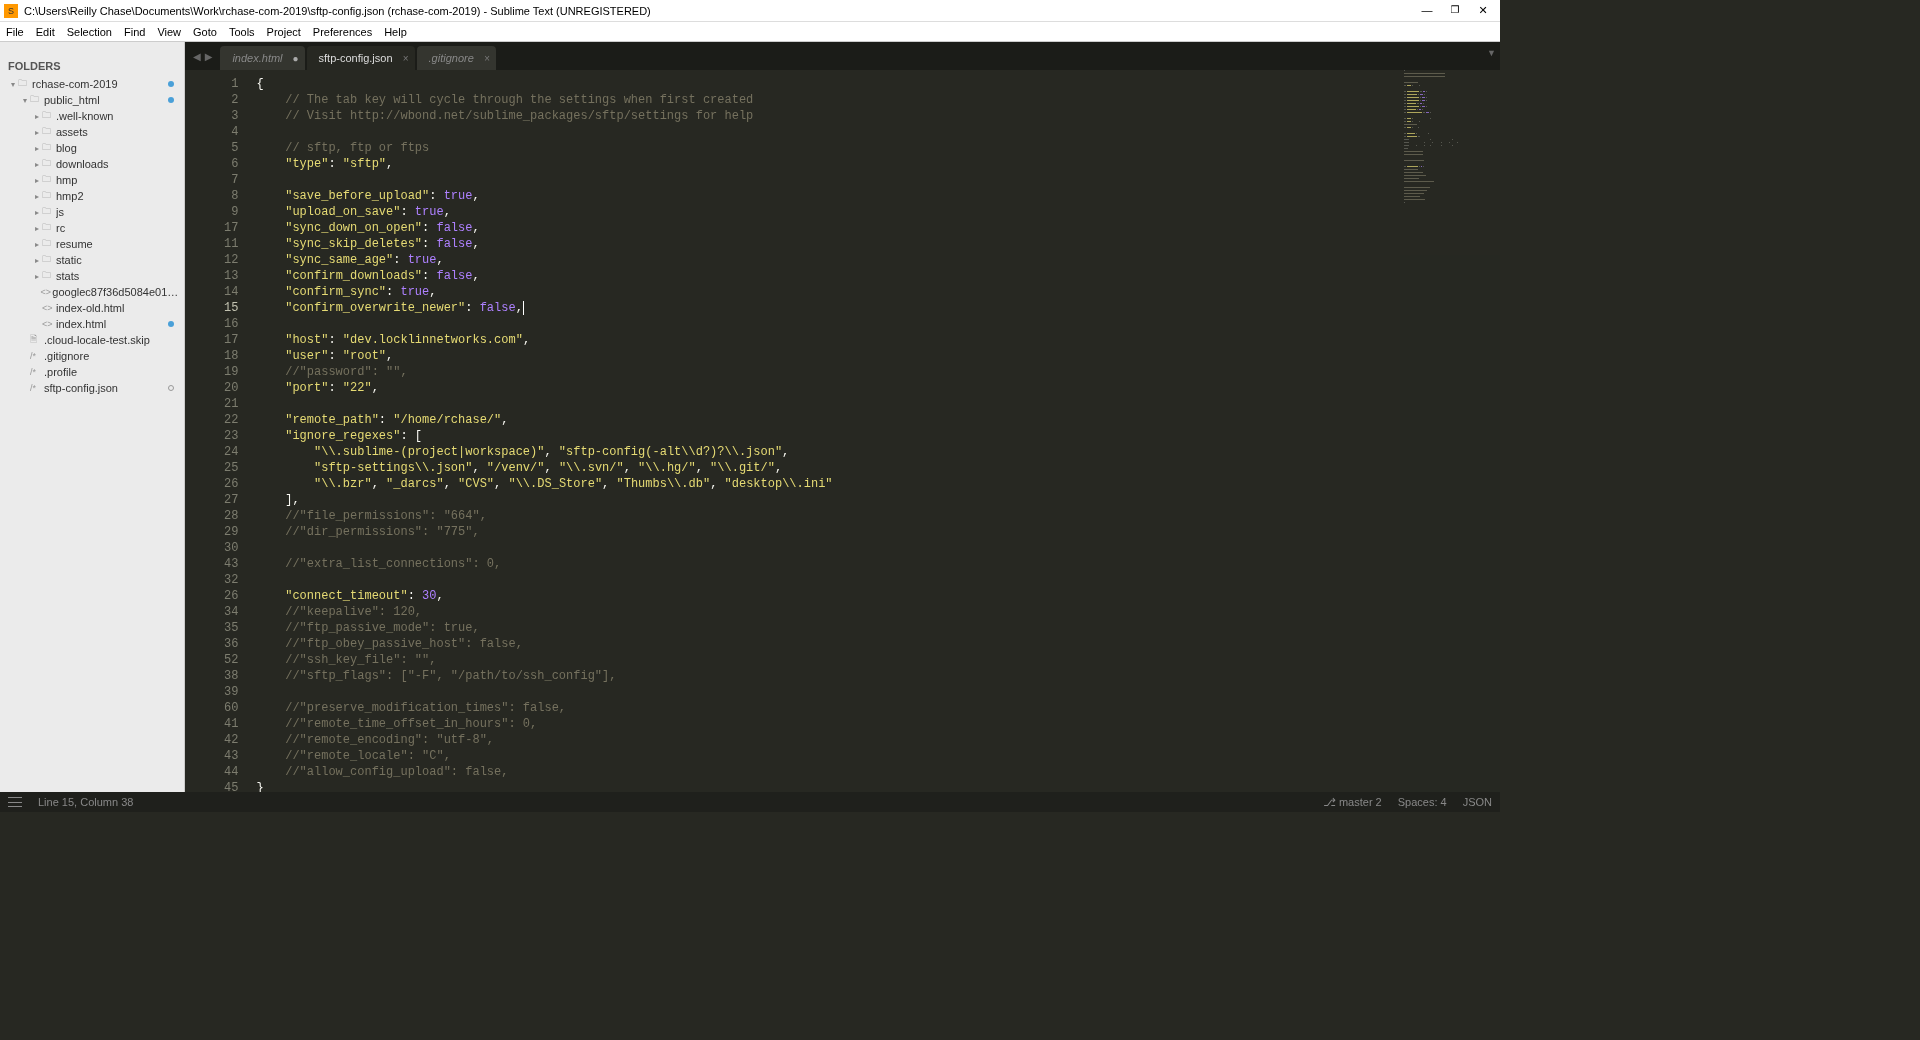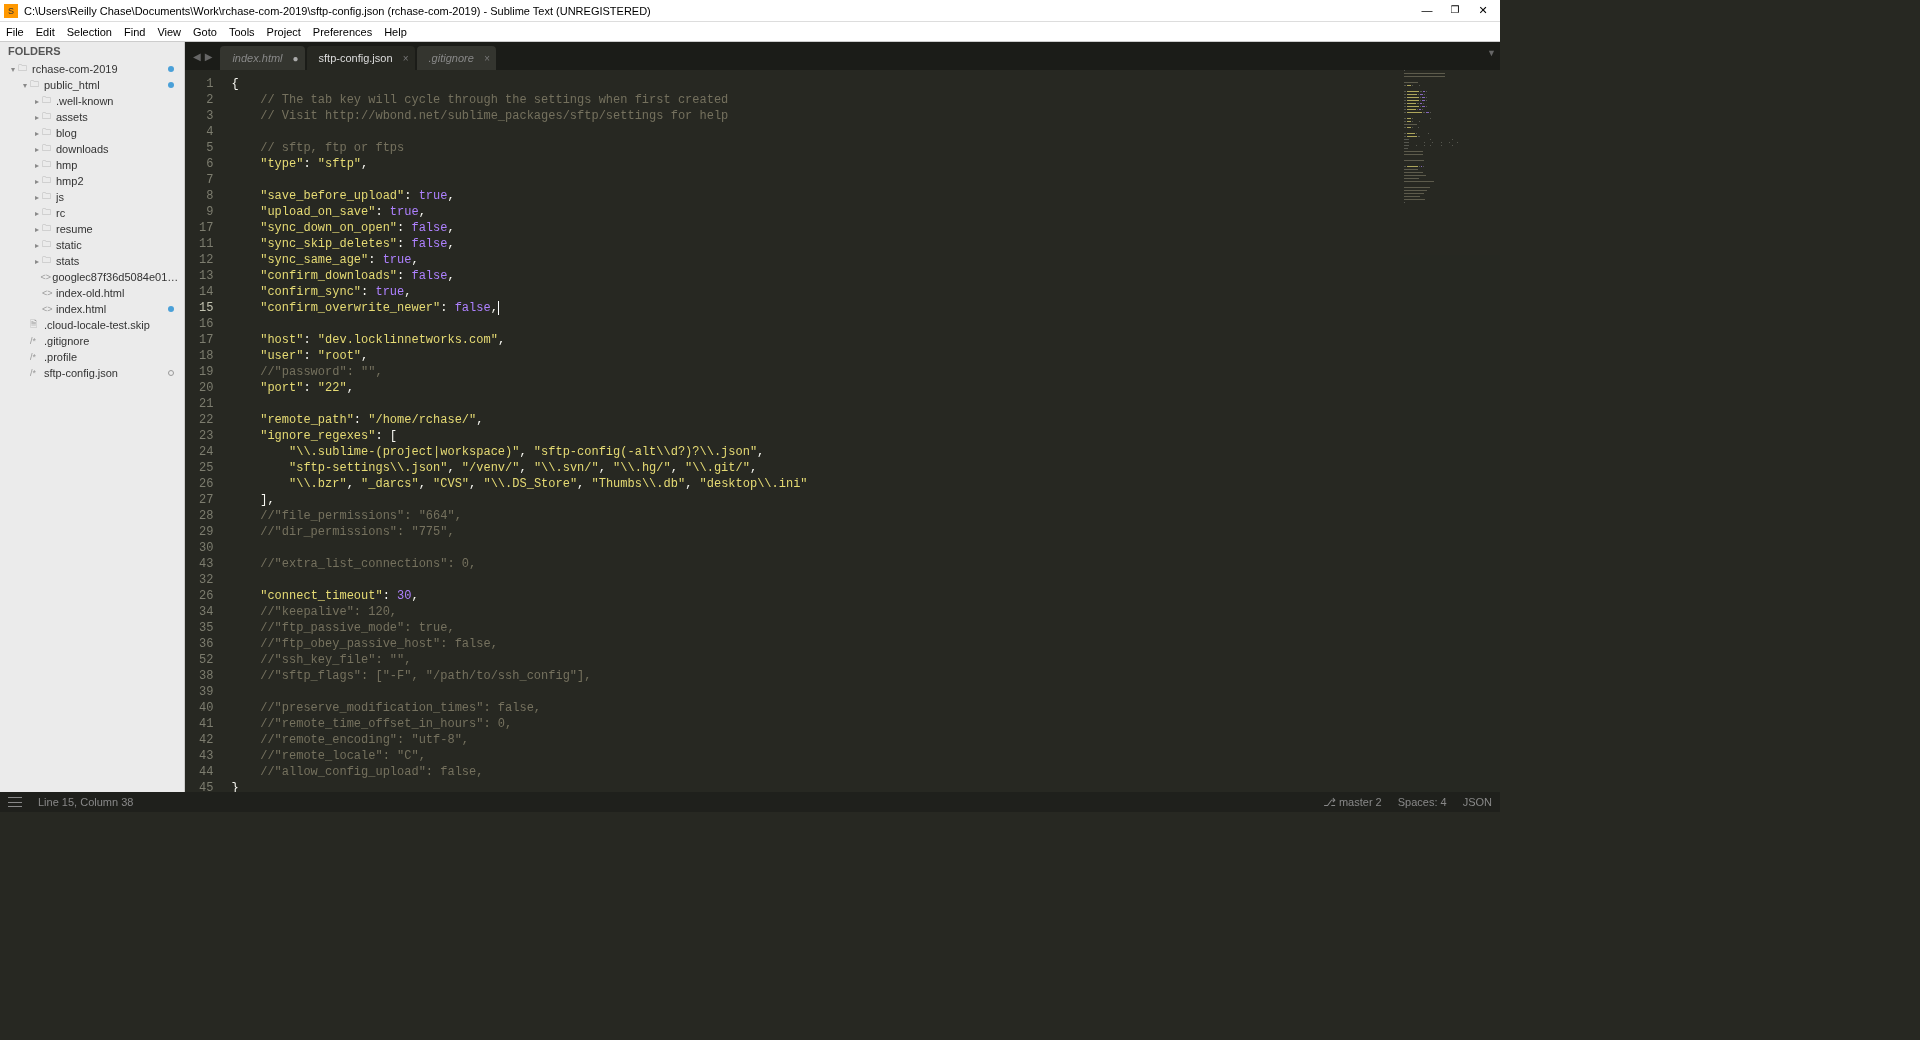--- a/index.html
+++ b/index.html
@@ -50,21 +50,21 @@
 .sidebar {
   width: 185px;
   background: #ebebeb;
   color: #333;
   font-size: 11px;
   overflow-y: auto;
   border-right: 1px solid #ccc;
 }
 .sidebar-header {
   font-weight: bold;
-  padding: 3px 8px 4px;
+  padding: 18px 8px 4px;
   font-size: 11px;
   color: #555;
 }
 .tree { padding-left: 0; }
 .tree-item {
   display: flex;
   align-items: center;
   padding: 1px 4px 1px 0;
   cursor: pointer;
   white-space: nowrap;
@@ -350,34 +350,34 @@
           <div style="height: 16px;">17</div>
           <div style="height: 16px;">18</div>
           <div style="height: 16px;">19</div>
           <div style="height: 16px;">20</div>
           <div style="height: 16px;">21</div>
           <div style="height: 16px;">22</div>
           <div style="height: 16px;">23</div>
           <div style="height: 16px;">24</div>
           <div style="height: 16px;">25</div>
           <div style="height: 16px;">26</div>
-          <div style="height: 16px;">27</div>
+          <div style="height: 16px; margin-left: 25px;">27</div>
           <div style="height: 16px;">28</div>
           <div style="height: 16px;">29</div>
           <div style="height: 16px;">30</div>
           <div style="height: 16px;">43</div>
           <div style="height: 16px;">32</div>
           <div style="height: 16px;">26</div>
           <div style="height: 16px;">34</div>
           <div style="height: 16px;">35</div>
           <div style="height: 16px;">36</div>
           <div style="height: 16px;">52</div>
           <div style="height: 16px;">38</div>
           <div style="height: 16px;">39</div>
-          <div style="height: 16px;">40</div>
+          <div style="height: 16px;">60</div>
           <div style="height: 16px;">41</div>
           <div style="height: 16px;">42</div>
           <div style="height: 16px;">43</div>
           <div style="height: 16px;">44</div>
           <div style="height: 16px;">45</div>
         </div>
       <div class="code" id="code"><div class="code-line"><span class="c-p">{</span></div><div class="code-line"><span class="c-c">    // The tab key will cycle through the settings when first created</span></div><div class="code-line"><span class="c-c">    // Visit http://wbond.net/sublime_packages/sftp/settings for help</span></div><div class="code-line"></div><div class="code-line"><span class="c-c">    // sftp, ftp or ftps</span></div><div class="code-line"><span class="c-p">    </span><span class="c-k">"type"</span><span class="c-p">: </span><span class="c-s">"sftp"</span><span class="c-p">,</span></div><div class="code-line"></div><div class="code-line"><span class="c-p">    </span><span class="c-k">"save_before_upload"</span><span class="c-p">: </span><span class="c-n">true</span><span class="c-p">,</span></div><div class="code-line"><span class="c-p">    </span><span class="c-k">"upload_on_save"</span><span class="c-p">: </span><span class="c-n">true</span><span class="c-p">,</span></div><div class="code-line"><span class="c-p">    </span><span class="c-k">"sync_down_on_open"</span><span class="c-p">: </span><span class="c-n">false</span><span class="c-p">,</span></div><div class="code-line"><span class="c-p">    </span><span class="c-k">"sync_skip_deletes"</span><span class="c-p">: </span><span class="c-n">false</span><span class="c-p">,</span></div><div class="code-line"><span class="c-p">    </span><span class="c-k">"sync_same_age"</span><span class="c-p">: </span><span class="c-n">true</span><span class="c-p">,</span></div><div class="code-line"><span class="c-p">    </span><span class="c-k">"confirm_downloads"</span><span class="c-p">: </span><span class="c-n">false</span><span class="c-p">,</span></div><div class="code-line"><span class="c-p">    </span><span class="c-k">"confirm_sync"</span><span class="c-p">: </span><span class="c-n">true</span><span class="c-p">,</span></div><div class="code-line"><span class="c-p">    </span><span class="c-k">"confirm_overwrite_newer"</span><span class="c-p">: </span><span class="c-n">false</span><span class="c-p">,</span><span class="cursor"></span></div><div class="code-line"></div><div class="code-line"><span class="c-p">    </span><span class="c-k">"host"</span><span class="c-p">: </span><span class="c-s">"dev.locklinnetworks.com"</span><span class="c-p">,</span></div><div class="code-line"><span class="c-p">    </span><span class="c-k">"user"</span><span class="c-p">: </span><span class="c-s">"root"</span><span class="c-p">,</span></div><div class="code-line"><span class="c-c">    //"password": "",</span></div><div class="code-line"><span class="c-p">    </span><span class="c-k">"port"</span><span class="c-p">: </span><span class="c-s">"22"</span><span class="c-p">,</span></div><div class="code-line"></div><div class="code-line"><span class="c-p">    </span><span class="c-k">"remote_path"</span><span class="c-p">: </span><span class="c-s">"/home/rchase/"</span><span class="c-p">,</span></div><div class="code-line"><span class="c-p">    </span><span class="c-k">"ignore_regexes"</span><span class="c-p">: [</span></div><div class="code-line"><span class="c-p">        </span><span class="c-s">"\\.sublime-(project|workspace)"</span><span class="c-p">, </span><span class="c-s">"sftp-config(-alt\\d?)?\\.json"</span><span class="c-p">,</span></div><div class="code-line"><span class="c-p">        </span><span class="c-s">"sftp-settings\\.json"</span><span class="c-p">, </span><span class="c-s">"/venv/"</span><span class="c-p">, </span><span class="c-s">"\\.svn/"</span><span class="c-p">, </span><span class="c-s">"\\.hg/"</span><span class="c-p">, </span><span class="c-s">"\\.git/"</span><span class="c-p">,</span></div><div class="code-line"><span class="c-p">        </span><span class="c-s">"\\.bzr"</span><span class="c-p">, </span><span class="c-s">"_darcs"</span><span class="c-p">, </span><span class="c-s">"CVS"</span><span class="c-p">, </span><span class="c-s">"\\.DS_Store"</span><span class="c-p">, </span><span class="c-s">"Thumbs\\.db"</span><span class="c-p">, </span><span class="c-s">"desktop\\.ini"</span></div><div class="code-line"><span class="c-p">    ],</span></div><div class="code-line"><span class="c-c">    //"file_permissions": "664",</span></div><div class="code-line"><span class="c-c">    //"dir_permissions": "775",</span></div><div class="code-line"></div><div class="code-line"><span class="c-c">    //"extra_list_connections": 0,</span></div><div class="code-line"></div><div class="code-line"><span class="c-p">    </span><span class="c-k">"connect_timeout"</span><span class="c-p">: </span><span class="c-n">30</span><span class="c-p">,</span></div><div class="code-line"><span class="c-c">    //"keepalive": 120,</span></div><div class="code-line"><span class="c-c">    //"ftp_passive_mode": true,</span></div><div class="code-line"><span class="c-c">    //"ftp_obey_passive_host": false,</span></div><div class="code-line"><span class="c-c">    //"ssh_key_file": "",</span></div><div class="code-line"><span class="c-c">    //"sftp_flags": ["-F", "/path/to/ssh_config"],</span></div><div class="code-line"></div><div class="code-line"><span class="c-c">    //"preserve_modification_times": false,</span></div><div class="code-line"><span class="c-c">    //"remote_time_offset_in_hours": 0,</span></div><div class="code-line"><span class="c-c">    //"remote_encoding": "utf-8",</span></div><div class="code-line"><span class="c-c">    //"remote_locale": "C",</span></div><div class="code-line"><span class="c-c">    //"allow_config_upload": false,</span></div><div class="code-line"><span class="c-p">}</span></div></div>
     </div>
     <div class="minimap" id="minimap">
         <div class="minimap-line">

